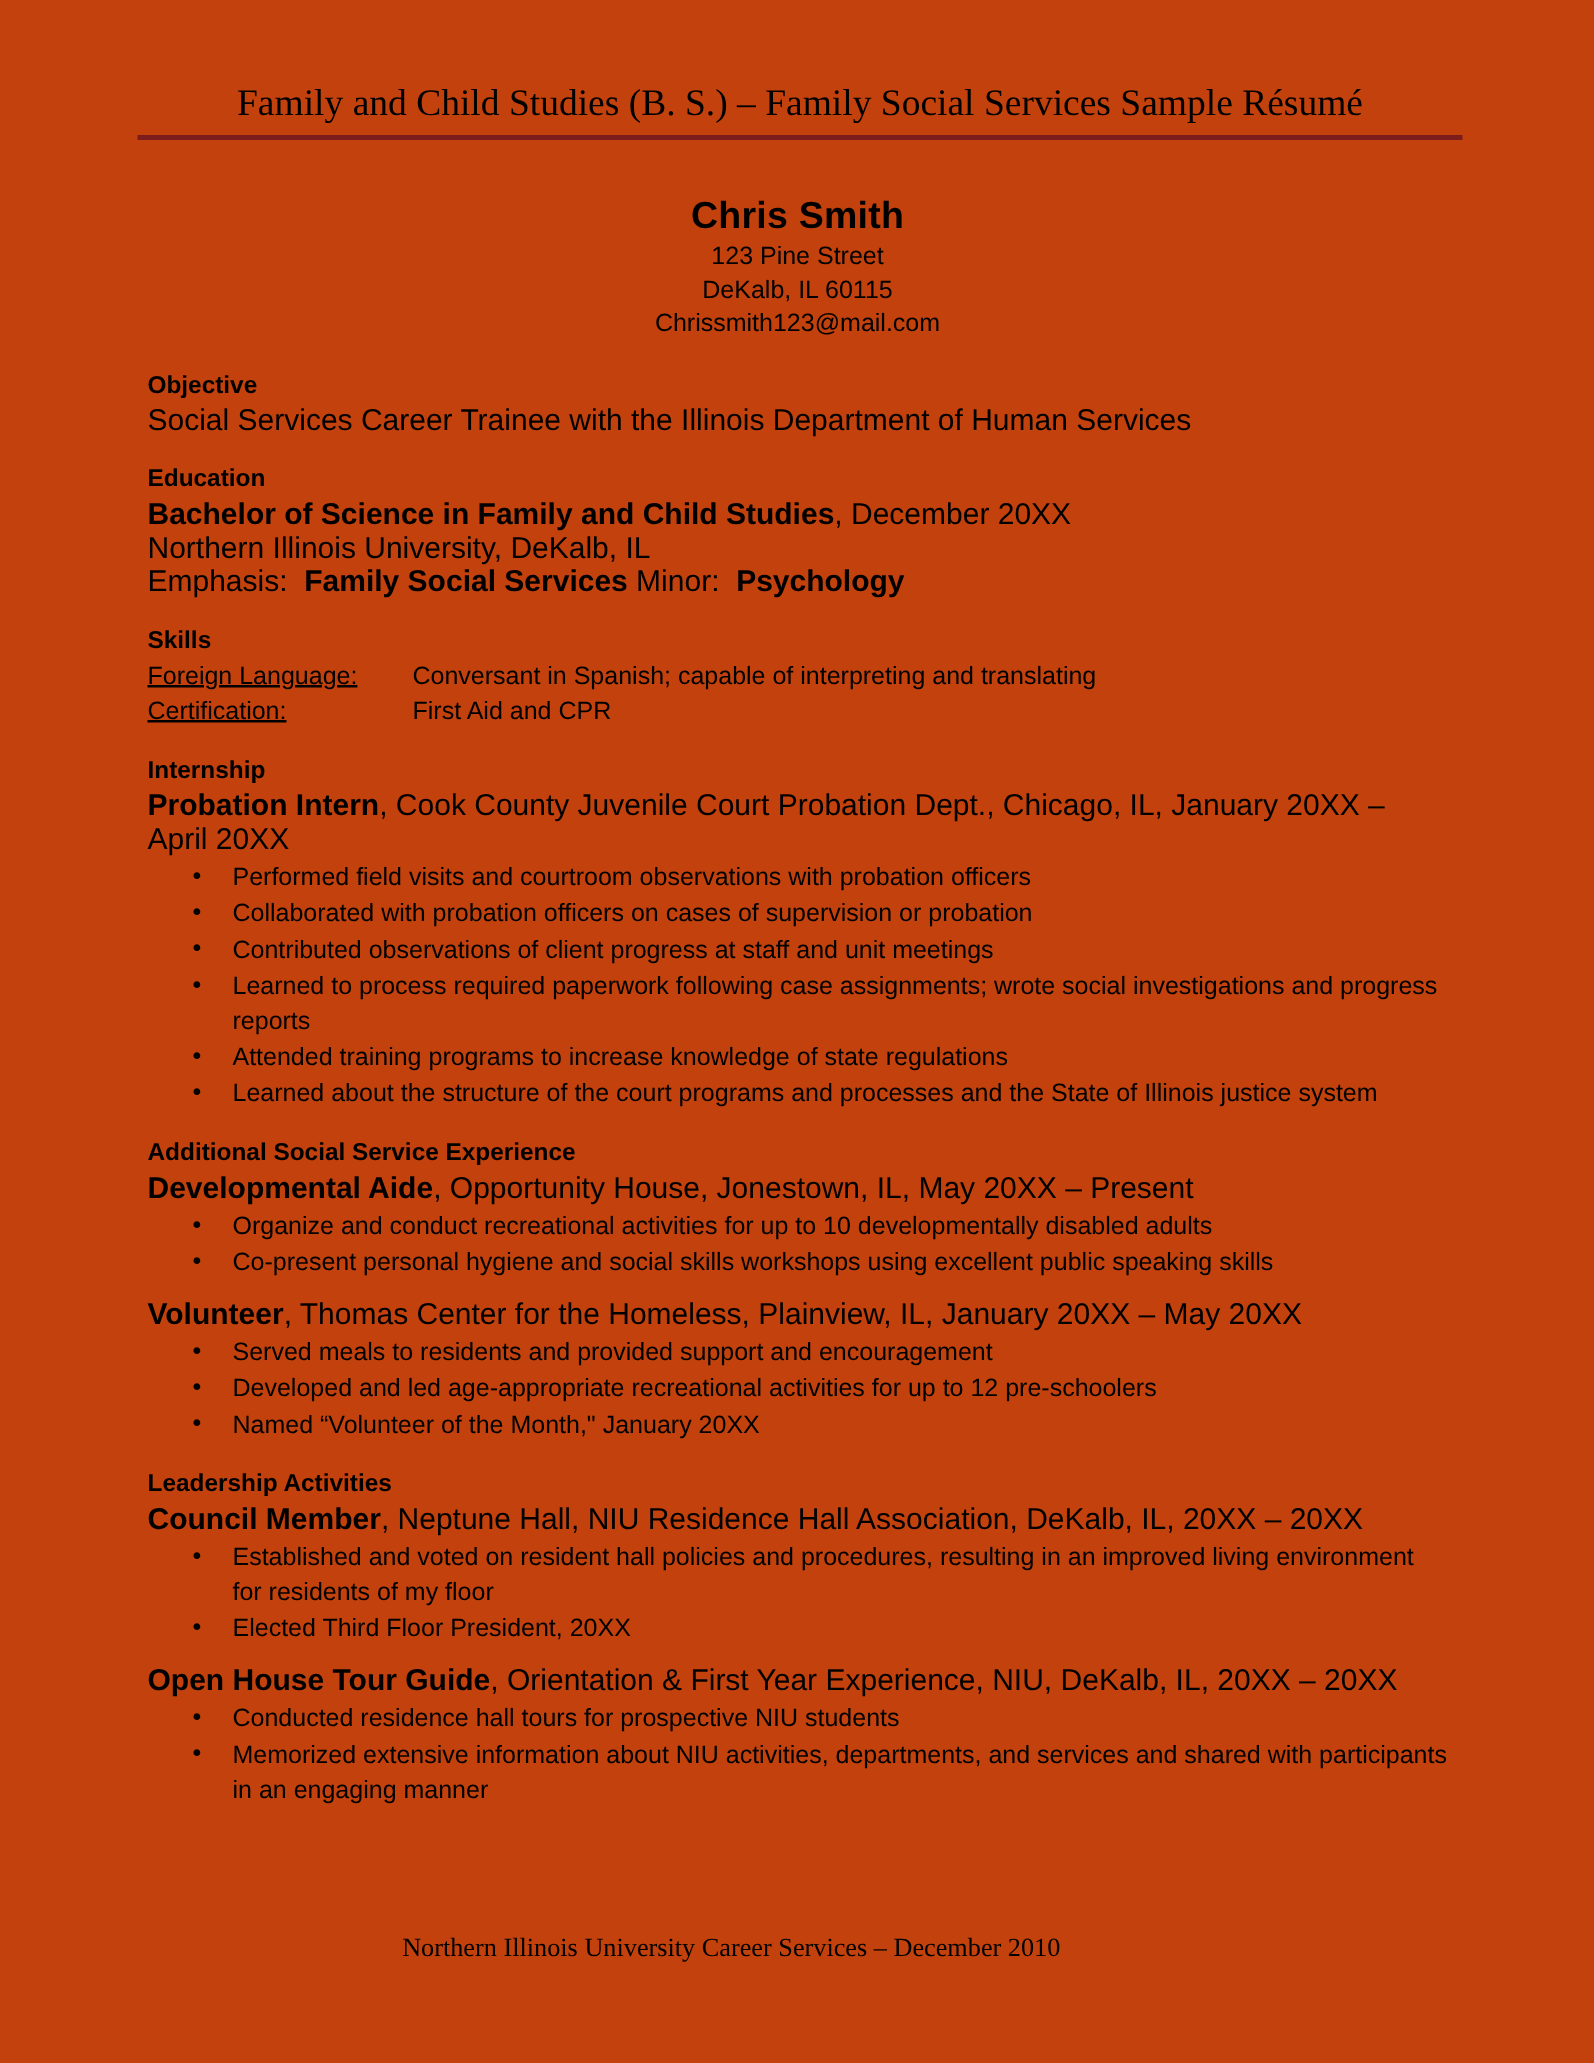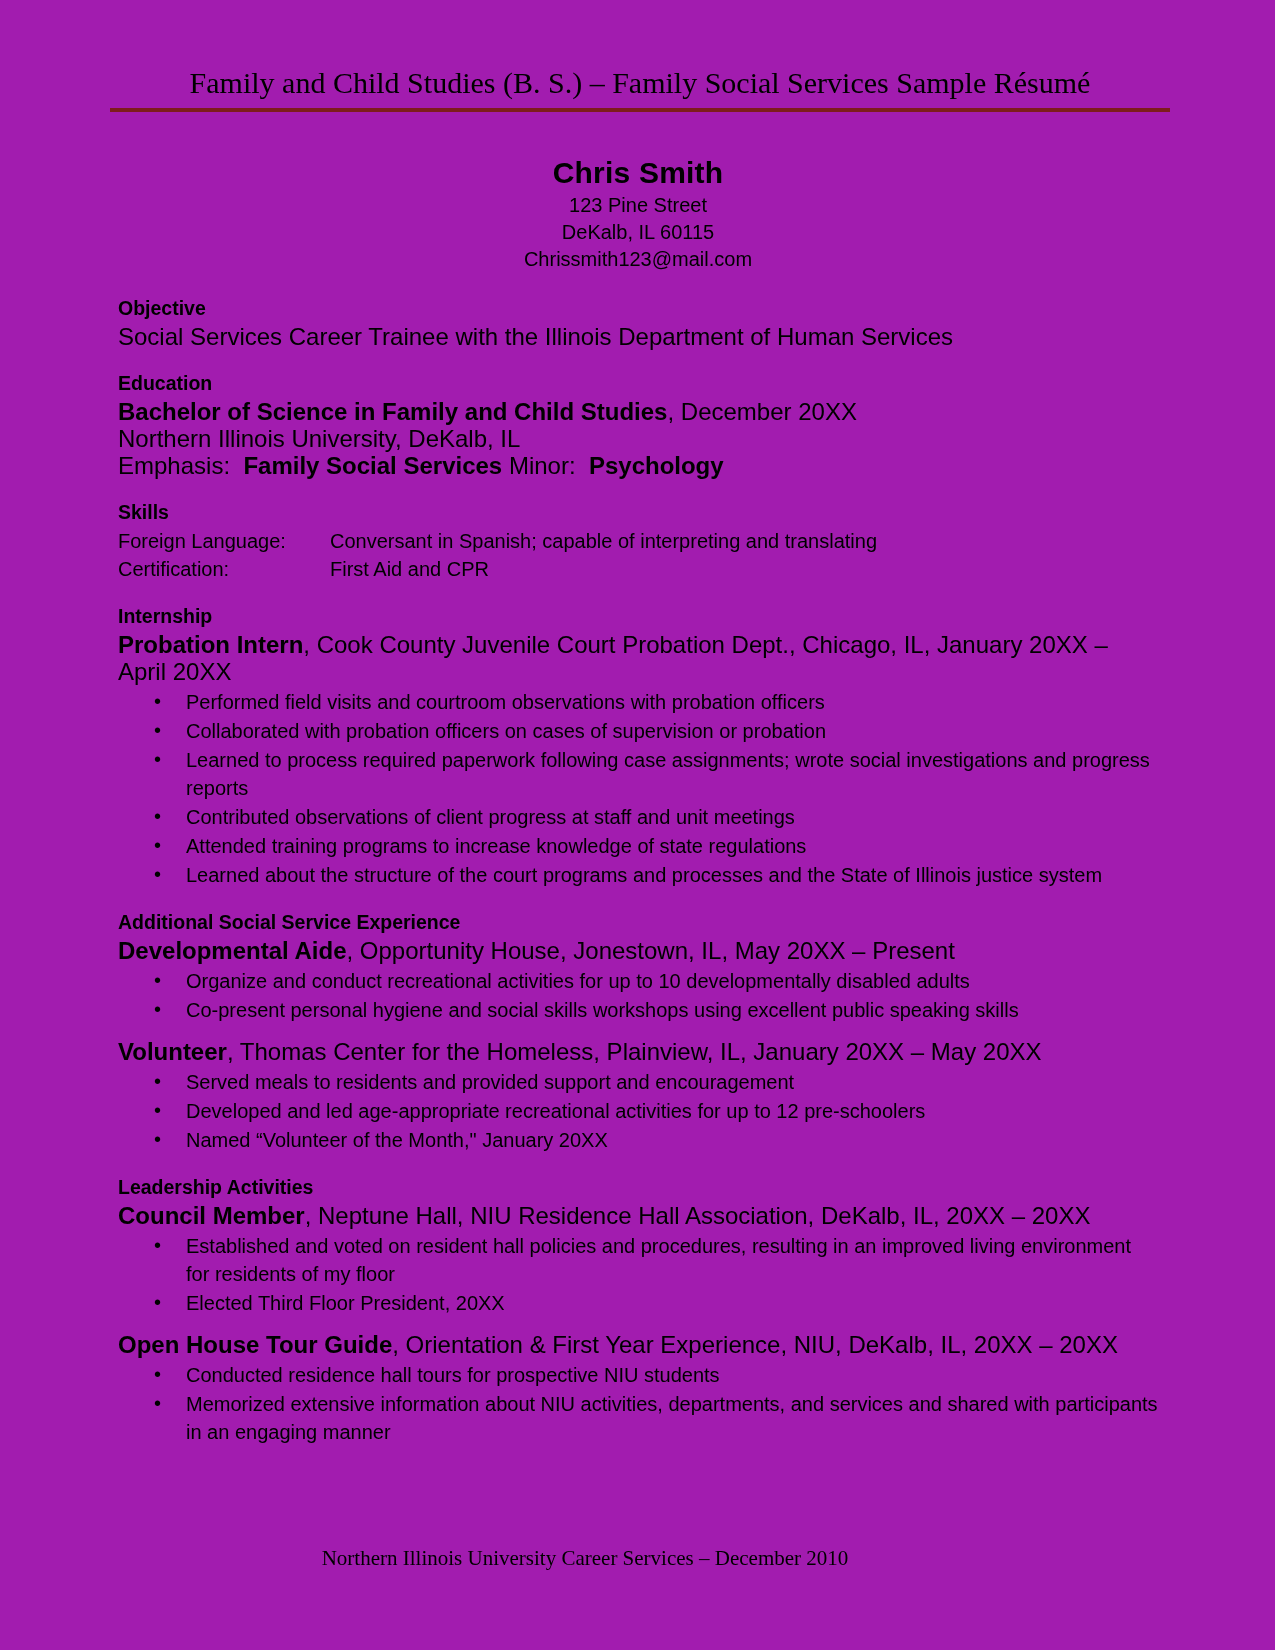--- a/index.html
+++ b/index.html
@@ -3,21 +3,21 @@
 <meta charset="utf-8">
 <style>
   html, body {
     margin: 0;
     padding: 0;
     background: #ffffff;
   }
   .page {
     width: 1275px;
     height: 1650px;
-    background: #a21caf;
+    background: #c2410c;
     position: relative;
     box-sizing: border-box;
     padding: 0;
     font-family: "Liberation Sans", sans-serif;
     color: #000000;
     overflow: hidden;
   }
   .doc-header {
     position: absolute;
     left: 110px;
@@ -97,20 +97,21 @@
     margin-top: 14px;
   }
   .skills-row {
     font-size: 20px;
     line-height: 28px;
     display: flex;
   }
   .skills-label {
     width: 212px;
     flex: 0 0 212px;
+    text-decoration: underline;
   }
   .footer {
     position: absolute;
     left: 0;
     right: 105px;
     bottom: 78px;
     text-align: center;
     font-family: "Liberation Serif", serif;
     font-size: 21px;
     line-height: 28px;
@@ -161,22 +162,22 @@
         <div>First Aid and CPR</div>
       </div>
     </div>
 
     <div class="section">
       <div class="section-title">Internship</div>
       <div class="line"><span class="bold">Probation Intern</span><span>, Cook County Juvenile Court Probation Dept., Chicago, IL, January 20XX – April 20XX</span></div>
       <ul class="bullets">
         <li>Performed field visits and courtroom observations with probation officers</li>
         <li>Collaborated with probation officers on cases of supervision or probation</li>
+        <li>Contributed observations of client progress at staff and unit meetings</li>
         <li>Learned to process required paperwork following case assignments; wrote social investigations and progress reports</li>
-        <li>Contributed observations of client progress at staff and unit meetings</li>
         <li>Attended training programs to increase knowledge of state regulations</li>
         <li>Learned about the structure of the court programs and processes and the State of Illinois justice system</li>
       </ul>
     </div>
 
     <div class="section">
       <div class="section-title">Additional Social Service Experience</div>
 
       <div>
         <div class="line"><span class="bold">Developmental Aide</span><span>, Opportunity House, Jonestown, IL, May 20XX – Present</span></div>

